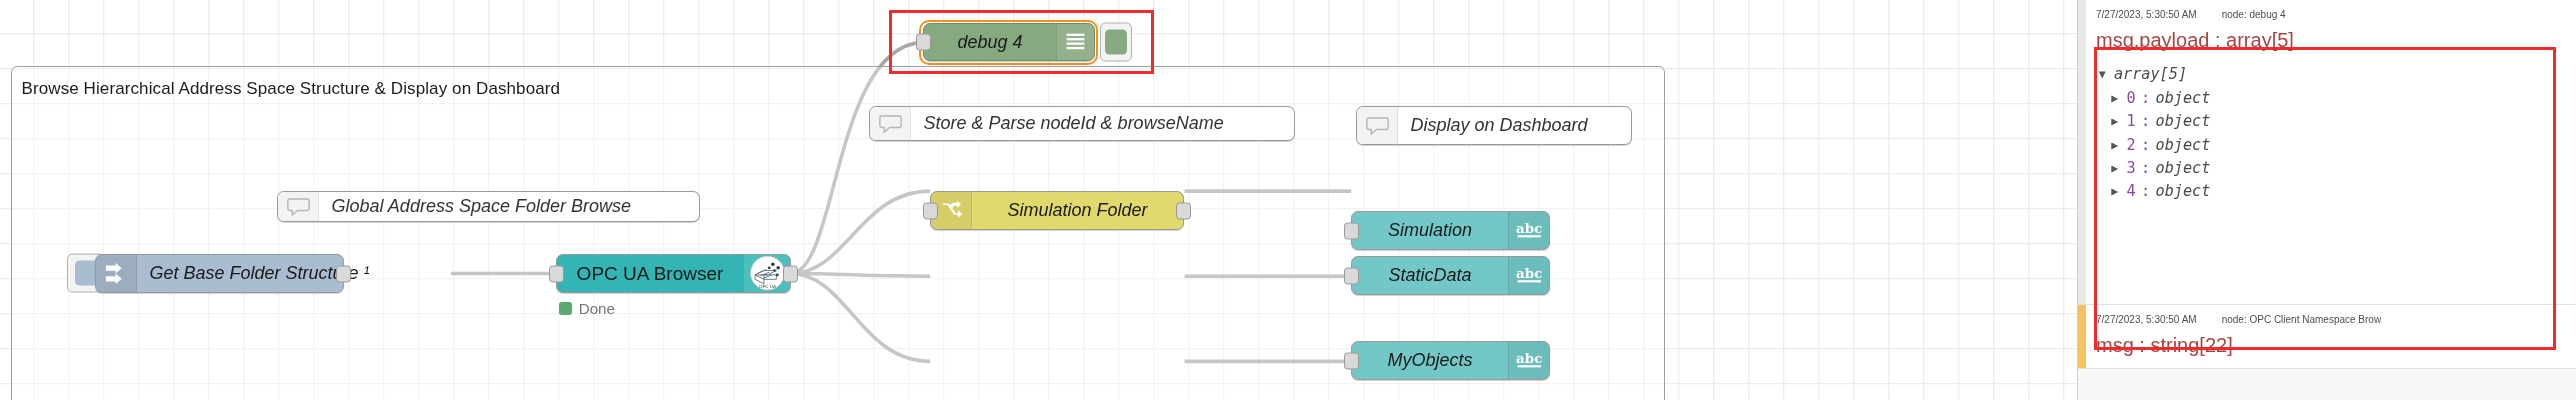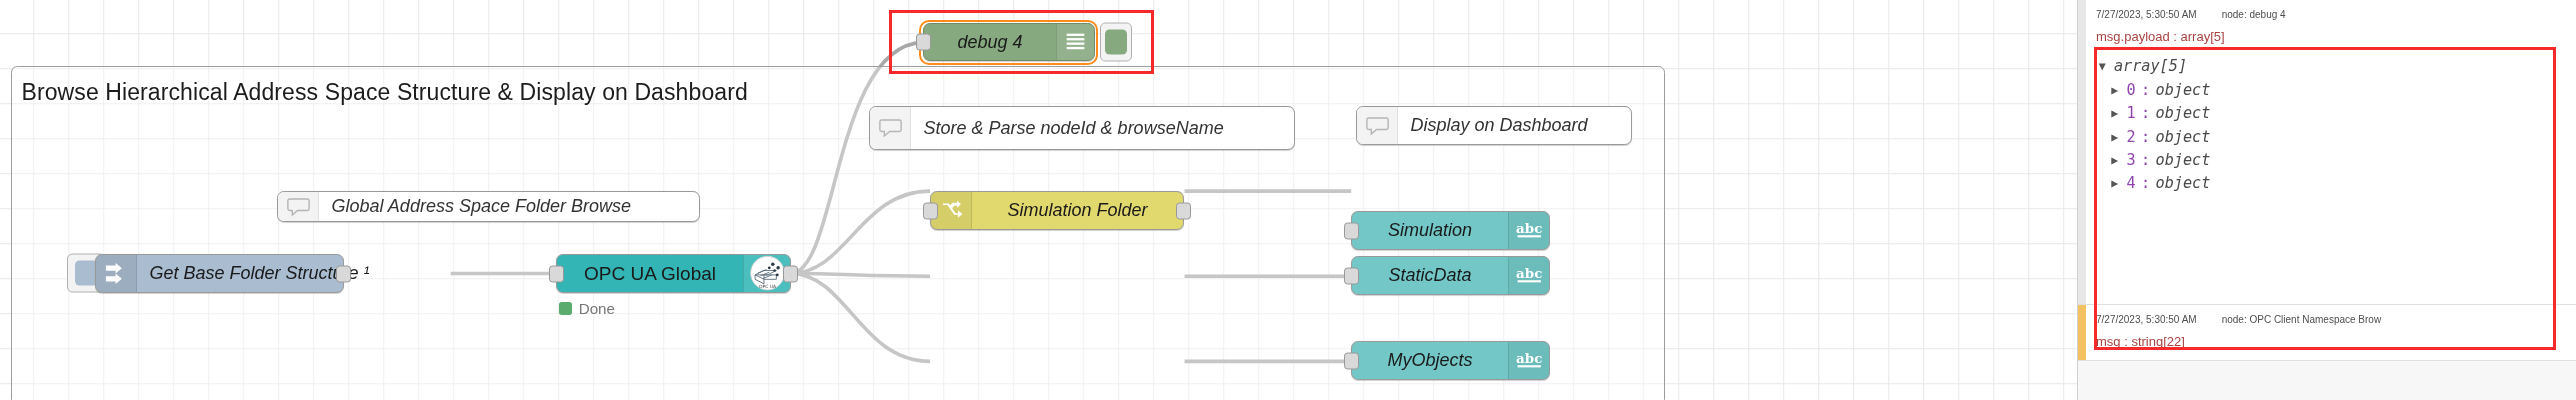--- a/index.html
+++ b/index.html
@@ -26,21 +26,21 @@
 
   
   .group-box {
     position: absolute;
     border: 1.8px solid #9d9d9d;
     border-radius: 6.3px;
     background: rgba(255,255,255,0.35);
   }
   .group-title {
     position: absolute;
-    font-size: 23px;
+    font-size: 17px;
     color: #1c1c1c;
     white-space: nowrap;
     letter-spacing: 0.1px;
   }
 
   
   #wires { position: absolute; left:0; top:0; width: 2077px; height: 401px; pointer-events: none; }
 
   
   .node {
@@ -158,21 +158,21 @@
   }
   .dbg-msg::before {
     content: "";
     position: absolute; left: 0; top: 0; bottom: 0;
     width: 8px;
   }
   .dbg-msg.lvl-info::before  { background: #e8e8e8; }
   .dbg-msg.lvl-warn::before  { background: #f4c260; }
 
   .dbg-head { display: flex; gap: 25px; align-items: baseline; color: #4e4e4e; font-size: 10px; white-space: nowrap; }
-  .dbg-topic { color: #a94442; font-size: 13px; margin-top: 9px; white-space: nowrap; }
+  .dbg-topic { color: #a94442; font-size: 20px; margin-top: 9px; white-space: nowrap; }
   .dbg-tree { margin-top: 10.8px; font-family: "DejaVu Sans Mono", monospace; font-size: 15.2px; }
   .tree-row { display: flex; align-items: center; gap: 5.4px; padding: 2.7px 0; white-space: nowrap; }
   .tw {
     width: 12.5px; color: #555; font-size: 11.6px; display:inline-block; text-align:center;
   }
   .tkey-idx { color: #8e44ad; font-family: "DejaVu Sans Mono", monospace; }
   .tval { color: #4a4a4a; font-style: italic; font-family: "DejaVu Sans Mono", monospace; }
   .troot { color: #4a4a4a; font-style: italic; font-family: "DejaVu Sans Mono", monospace; }
   .indent-1 { padding-left: 12.5px; }
 
@@ -209,21 +209,21 @@
 
     <div class="node comment n-comment" style="left:277px; top:191px; width:423px; height:31px;">
       <div class="comment-icon-cell">
         <svg width="23" height="20" viewBox="0 0 26 22">
           <path d="M3 2 h20 a2 2 0 0 1 2 2 v9 a2 2 0 0 1 -2 2 h-11 l-6 5 v-5 h-3 a2 2 0 0 1 -2 -2 v-9 a2 2 0 0 1 2 -2 z" fill="none" stroke="#b5b5b5" stroke-width="1.6"></path>
         </svg>
       </div>
       <div class="node-label">Global Address Space Folder Browse</div>
     </div>
 
-    <div class="node comment n-comment" style="left:869px; top:106px; width:426px; height:44px;">
+    <div class="node comment n-comment" style="left:869px; top:106px; width:426px; height:35px;">
       <div class="comment-icon-cell">
         <svg width="23" height="20" viewBox="0 0 26 22">
           <path d="M3 2 h20 a2 2 0 0 1 2 2 v9 a2 2 0 0 1 -2 2 h-11 l-6 5 v-5 h-3 a2 2 0 0 1 -2 -2 v-9 a2 2 0 0 1 2 -2 z" fill="none" stroke="#b5b5b5" stroke-width="1.6"></path>
         </svg>
       </div>
       <div class="node-label">Store &amp; Parse nodeId &amp; browseName</div>
     </div>
 
     <div class="node comment n-comment" style="left:1356px; top:106px; width:276px; height:39px;">
       <div class="comment-icon-cell">
@@ -243,21 +243,21 @@
           <path d="M2 4 h11 v-3 l7 6 -7 6 v-3 h-11 z" fill="#ffffff"></path>
           <path d="M2 16 h11 v-3 l7 6 -7 6 v-3 h-11 z" fill="#ffffff"></path>
         </svg>
       </div>
       <div class="node-label">Get Base Folder Structure ¹</div>
       <div class="port out"></div>
     </div>
 
     <div class="node n-ui" style="left:556px; top:254px; width:235px; height:39px; background:#33b5b5;">
       <div class="port in"></div>
-      <div class="node-label plain" style="font-size:19px; color:#1a1a1a;">OPC UA Global</div>
+      <div class="node-label plain" style="font-size:19px; color:#1a1a1a;">OPC UA Browser</div>
       <div class="icon-cell icon-right" style="flex:0 0 47px; width:47px; background:rgba(255,255,255,0.12);">
         <svg width="39" height="38" viewBox="0 0 44 42">
           <circle cx="22" cy="20" r="19" fill="#ffffff" stroke="#cfcfcf" stroke-width="1"></circle>
           <g stroke="#5a6a78" stroke-width="1" fill="none">
             <path d="M8 22 l10 -5 l14 0 l-10 5 z"></path>
             <path d="M8 22 v5 l10 5 v-5 z"></path>
             <path d="M18 27 l14 0 v-5 l-14 0 z"></path>
             <path d="M11 20 l10 -4 M14 23 l10 -4 M17 26 l10 -4"></path>
           </g>
           <g fill="#2d3a47">

